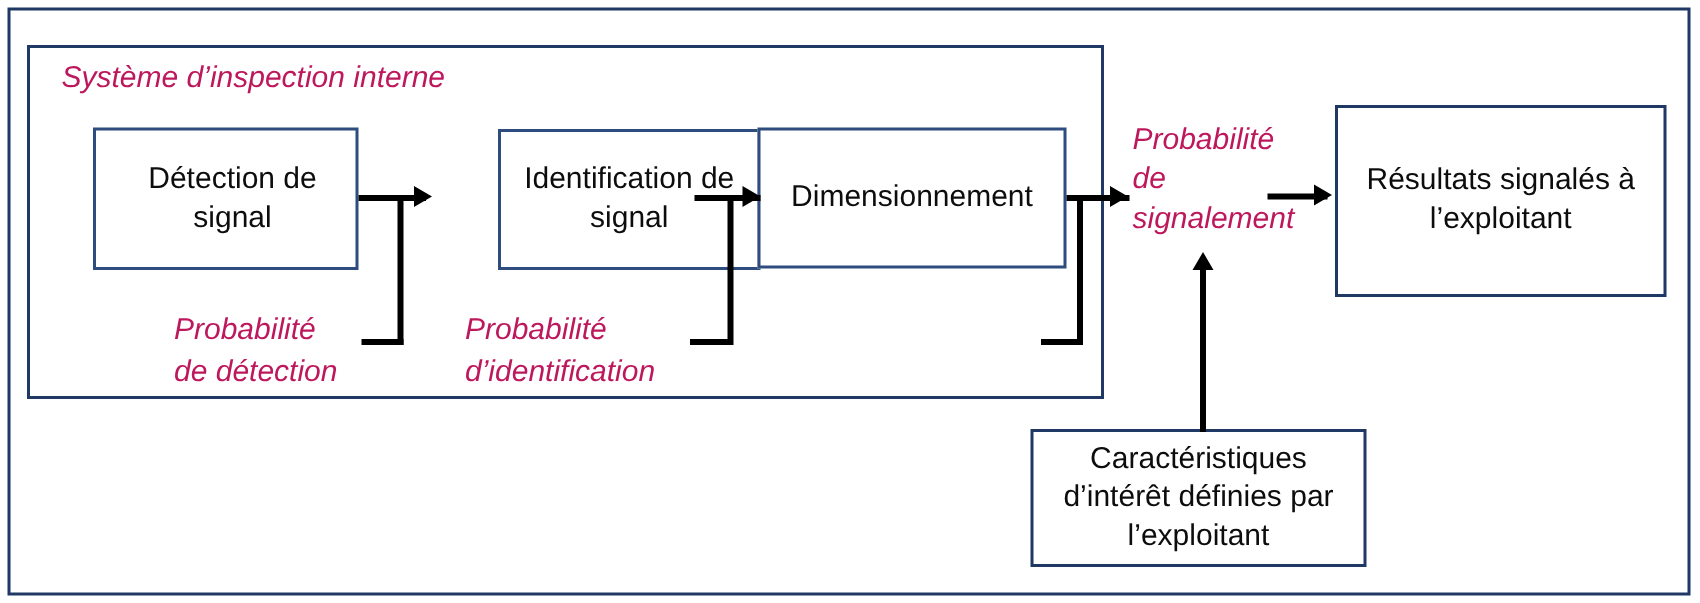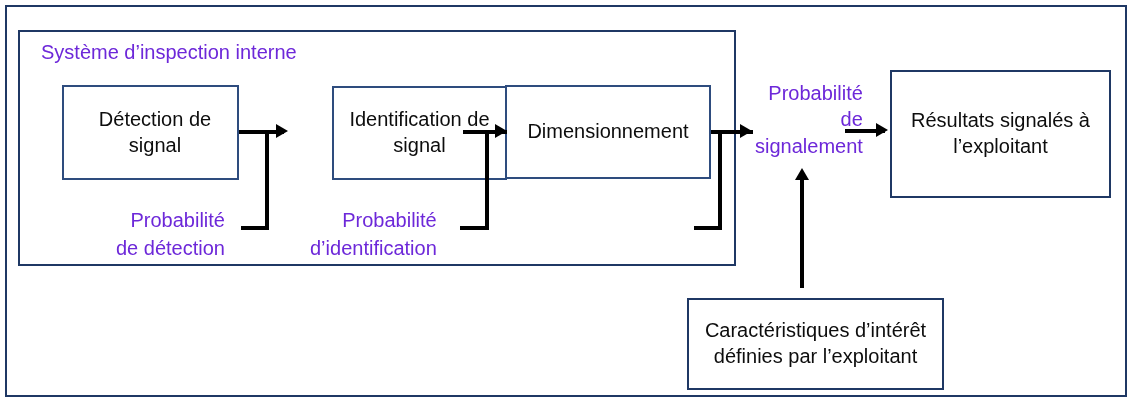--- a/index.html
+++ b/index.html
@@ -54,30 +54,31 @@
     padding: 0 6px;
   }
   .pbox.thick {
     border: 2px solid #1F3864;
   }
 
   #box-detection  { left: 62px;  top: 85px;  width: 177px; height: 95px; padding-left: 15px; }
   #box-identification { left: 288px; top: 86px; width: 175px; height: 94px; margin-left: 44px; }
   #box-dimensionnement { left: 505px; top: 85px; width: 206px; height: 94px; }
   #box-resultats { left: 890px; top: 70px; width: 221px; height: 128px; }
-  #box-caracteristiques { left: 687px; top: 286px; width: 257px; height: 92px; margin-top: 12px; }
+  #box-caracteristiques { left: 687px; top: 286px; width: 224px; height: 92px; }
 
   
   .ftext {
     position: absolute;
-    color: #6d28d9;
+    color: #be185d;
     font-size: 20px;
     line-height: 1.42;
     white-space: pre-line;
-    text-align: right;
+    text-align: left;
+    font-style: italic;
   }
   #label-system-title { left: 41px;  top: 38px; }
   #label-prob-detection { left: 116px; top: 206px; }
   #label-prob-identification { left: 310px; top: 206px; }
   #label-exactitude { left: 531px; top: 206px; }
   #label-prob-signalement { left: 755px; top: 80px; line-height: 1.32; }
 
   
   .seg {
     position: absolute;

